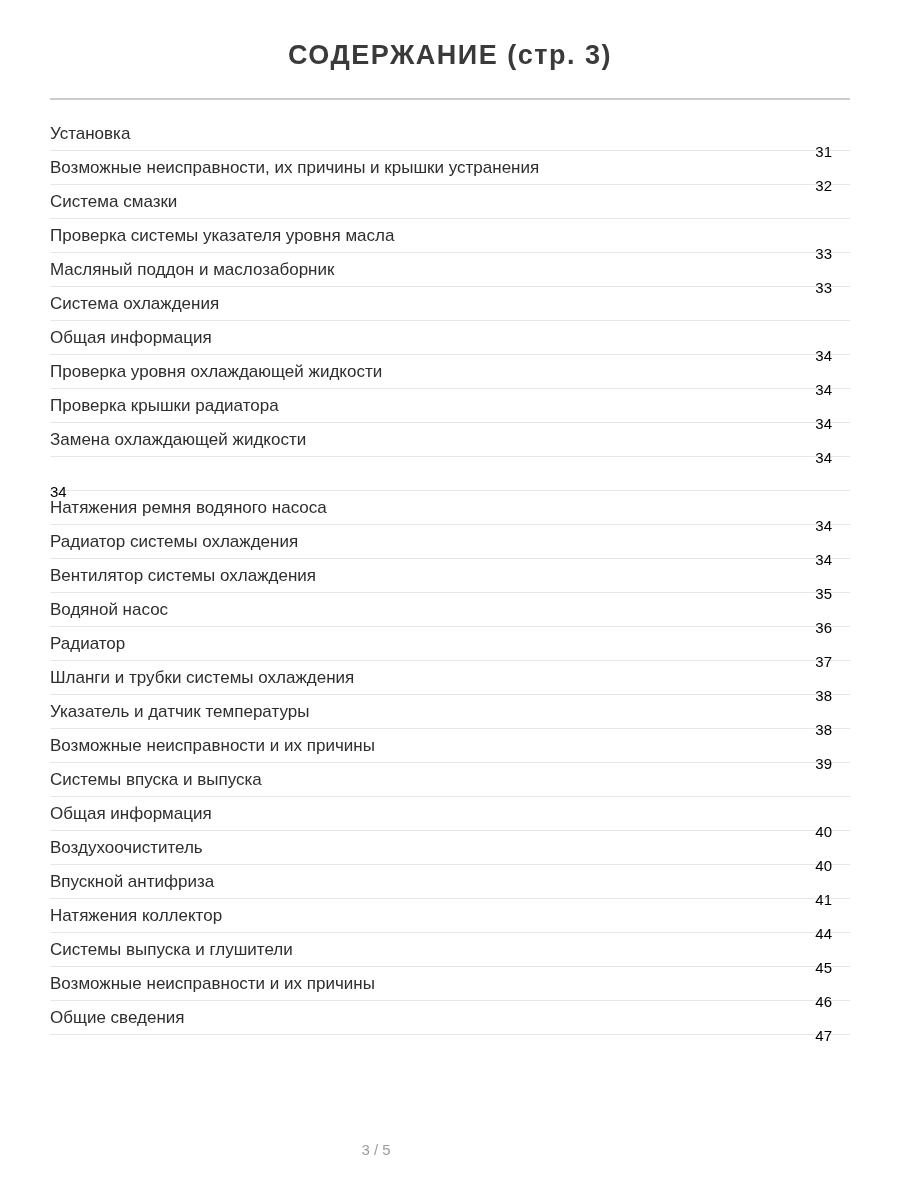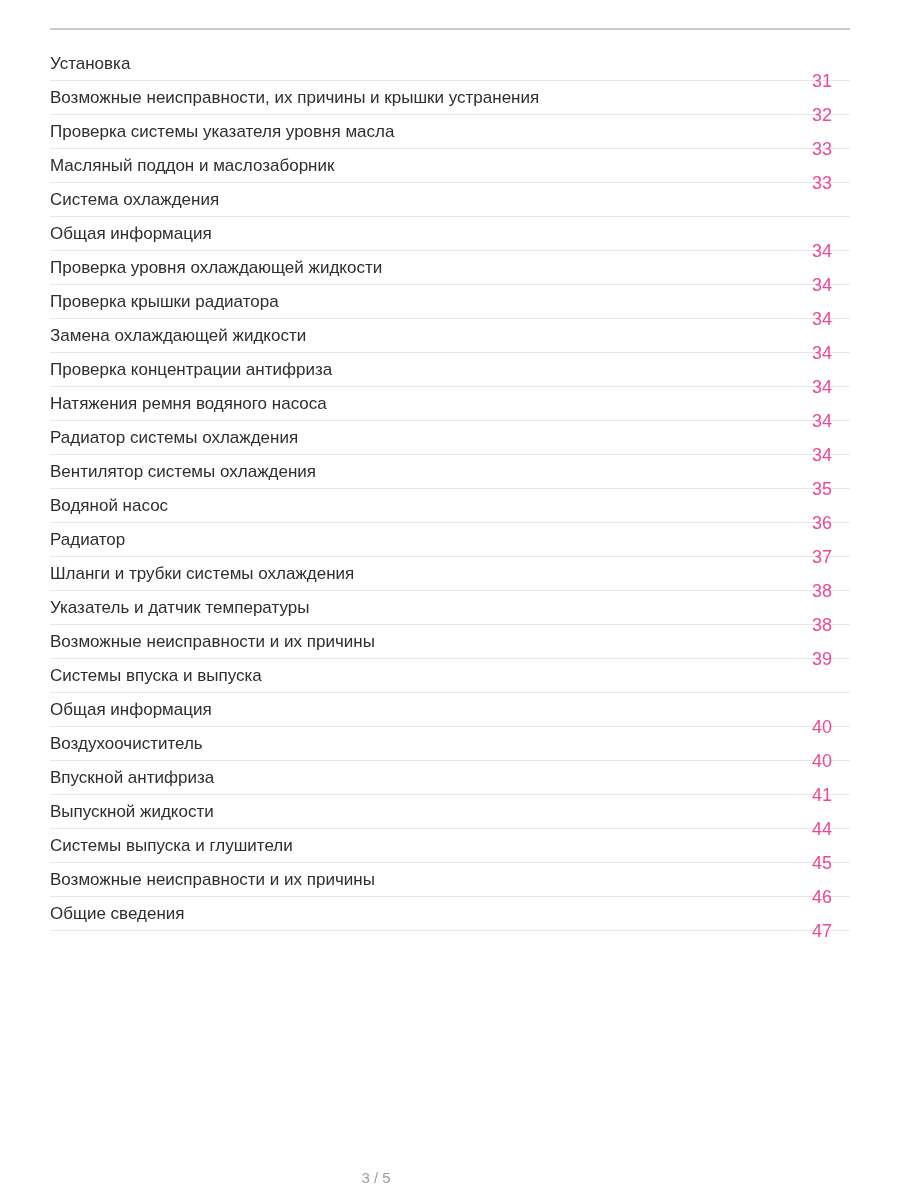--- a/index.html
+++ b/index.html
@@ -41,55 +41,60 @@
     align-items: center;
     height: 34px;
     border-bottom: 1px solid #e7e7e7;
   }
   .toc-label {
     font-size: 17px;
     color: #2e2e2e;
     white-space: nowrap;
   }
   .toc-page {
-    font-size: 18px;
-    color: #ec4899;
+    font-size: 15px;
+    color: #000000;
     padding-right: 18px;
     white-space: nowrap;
     margin-top: 36px;
   }
   .page-footer {
     position: absolute;
     left: 0;
     top: 1141px;
     width: 752px;
     text-align: center;
     font-size: 15px;
     color: #9c9c9c;
   }
 </style>
 </head>
 <body>
 
 <div class="page">
 
+  <h1 class="doc-title">СОДЕРЖАНИЕ (стр. 3)</h1>
 
   <div class="title-divider"></div>
 
   <div class="toc-list" id="toc-list">
   <div class="toc-row">
     <span class="toc-label">Установка</span>
     <span class="toc-page">31</span>
   </div>
 
   <div class="toc-row">
     <span class="toc-label">Возможные неисправности, их причины и крышки устранения</span>
     <span class="toc-page">32</span>
   </div>
 
+  <div class="toc-row">
+    <span class="toc-label">Система смазки</span>
+    <span class="toc-page"></span>
+  </div>
 
   <div class="toc-row">
     <span class="toc-label">Проверка системы указателя уровня масла</span>
     <span class="toc-page">33</span>
   </div>
 
   <div class="toc-row">
     <span class="toc-label">Масляный поддон и маслозаборник</span>
     <span class="toc-page">33</span>
   </div>
@@ -113,21 +118,20 @@
     <span class="toc-label">Проверка крышки радиатора</span>
     <span class="toc-page">34</span>
   </div>
 
   <div class="toc-row">
     <span class="toc-label">Замена охлаждающей жидкости</span>
     <span class="toc-page">34</span>
   </div>
 
   <div class="toc-row">
-    <span class="toc-label">Проверка концентрации антифриза</span>
     <span class="toc-page">34</span>
   </div>
 
   <div class="toc-row">
     <span class="toc-label">Натяжения ремня водяного насоса</span>
     <span class="toc-page">34</span>
   </div>
 
   <div class="toc-row">
     <span class="toc-label">Радиатор системы охлаждения</span>
@@ -178,21 +182,21 @@
     <span class="toc-label">Воздухоочиститель</span>
     <span class="toc-page">40</span>
   </div>
 
   <div class="toc-row">
     <span class="toc-label">Впускной антифриза</span>
     <span class="toc-page">41</span>
   </div>
 
   <div class="toc-row">
-    <span class="toc-label">Выпускной жидкости</span>
+    <span class="toc-label">Натяжения коллектор</span>
     <span class="toc-page">44</span>
   </div>
 
   <div class="toc-row">
     <span class="toc-label">Системы выпуска и глушители</span>
     <span class="toc-page">45</span>
   </div>
 
   <div class="toc-row">
     <span class="toc-label">Возможные неисправности и их причины</span>

